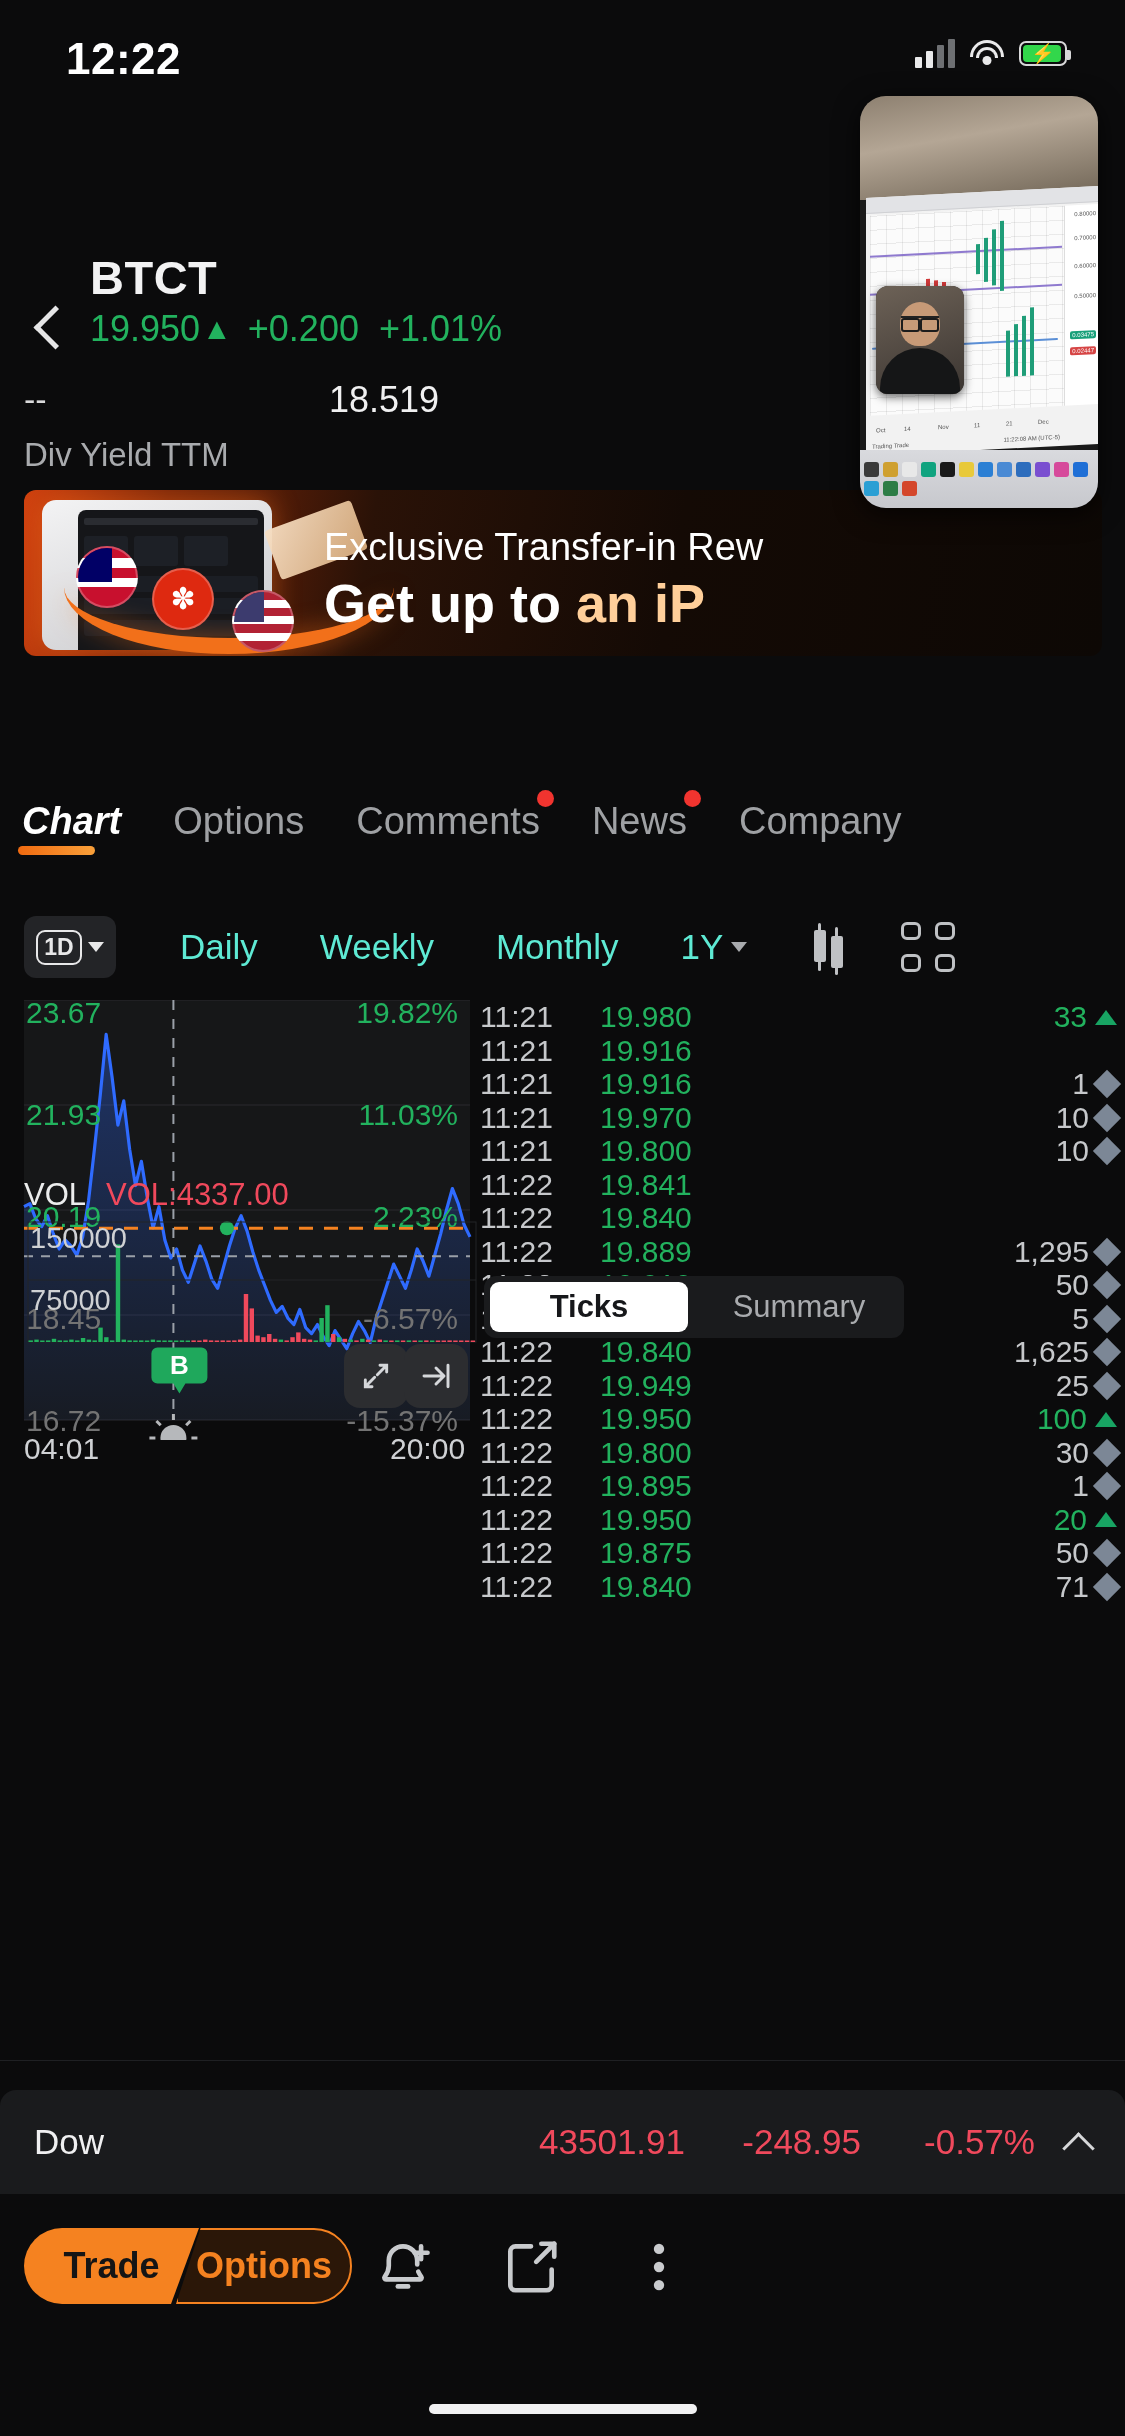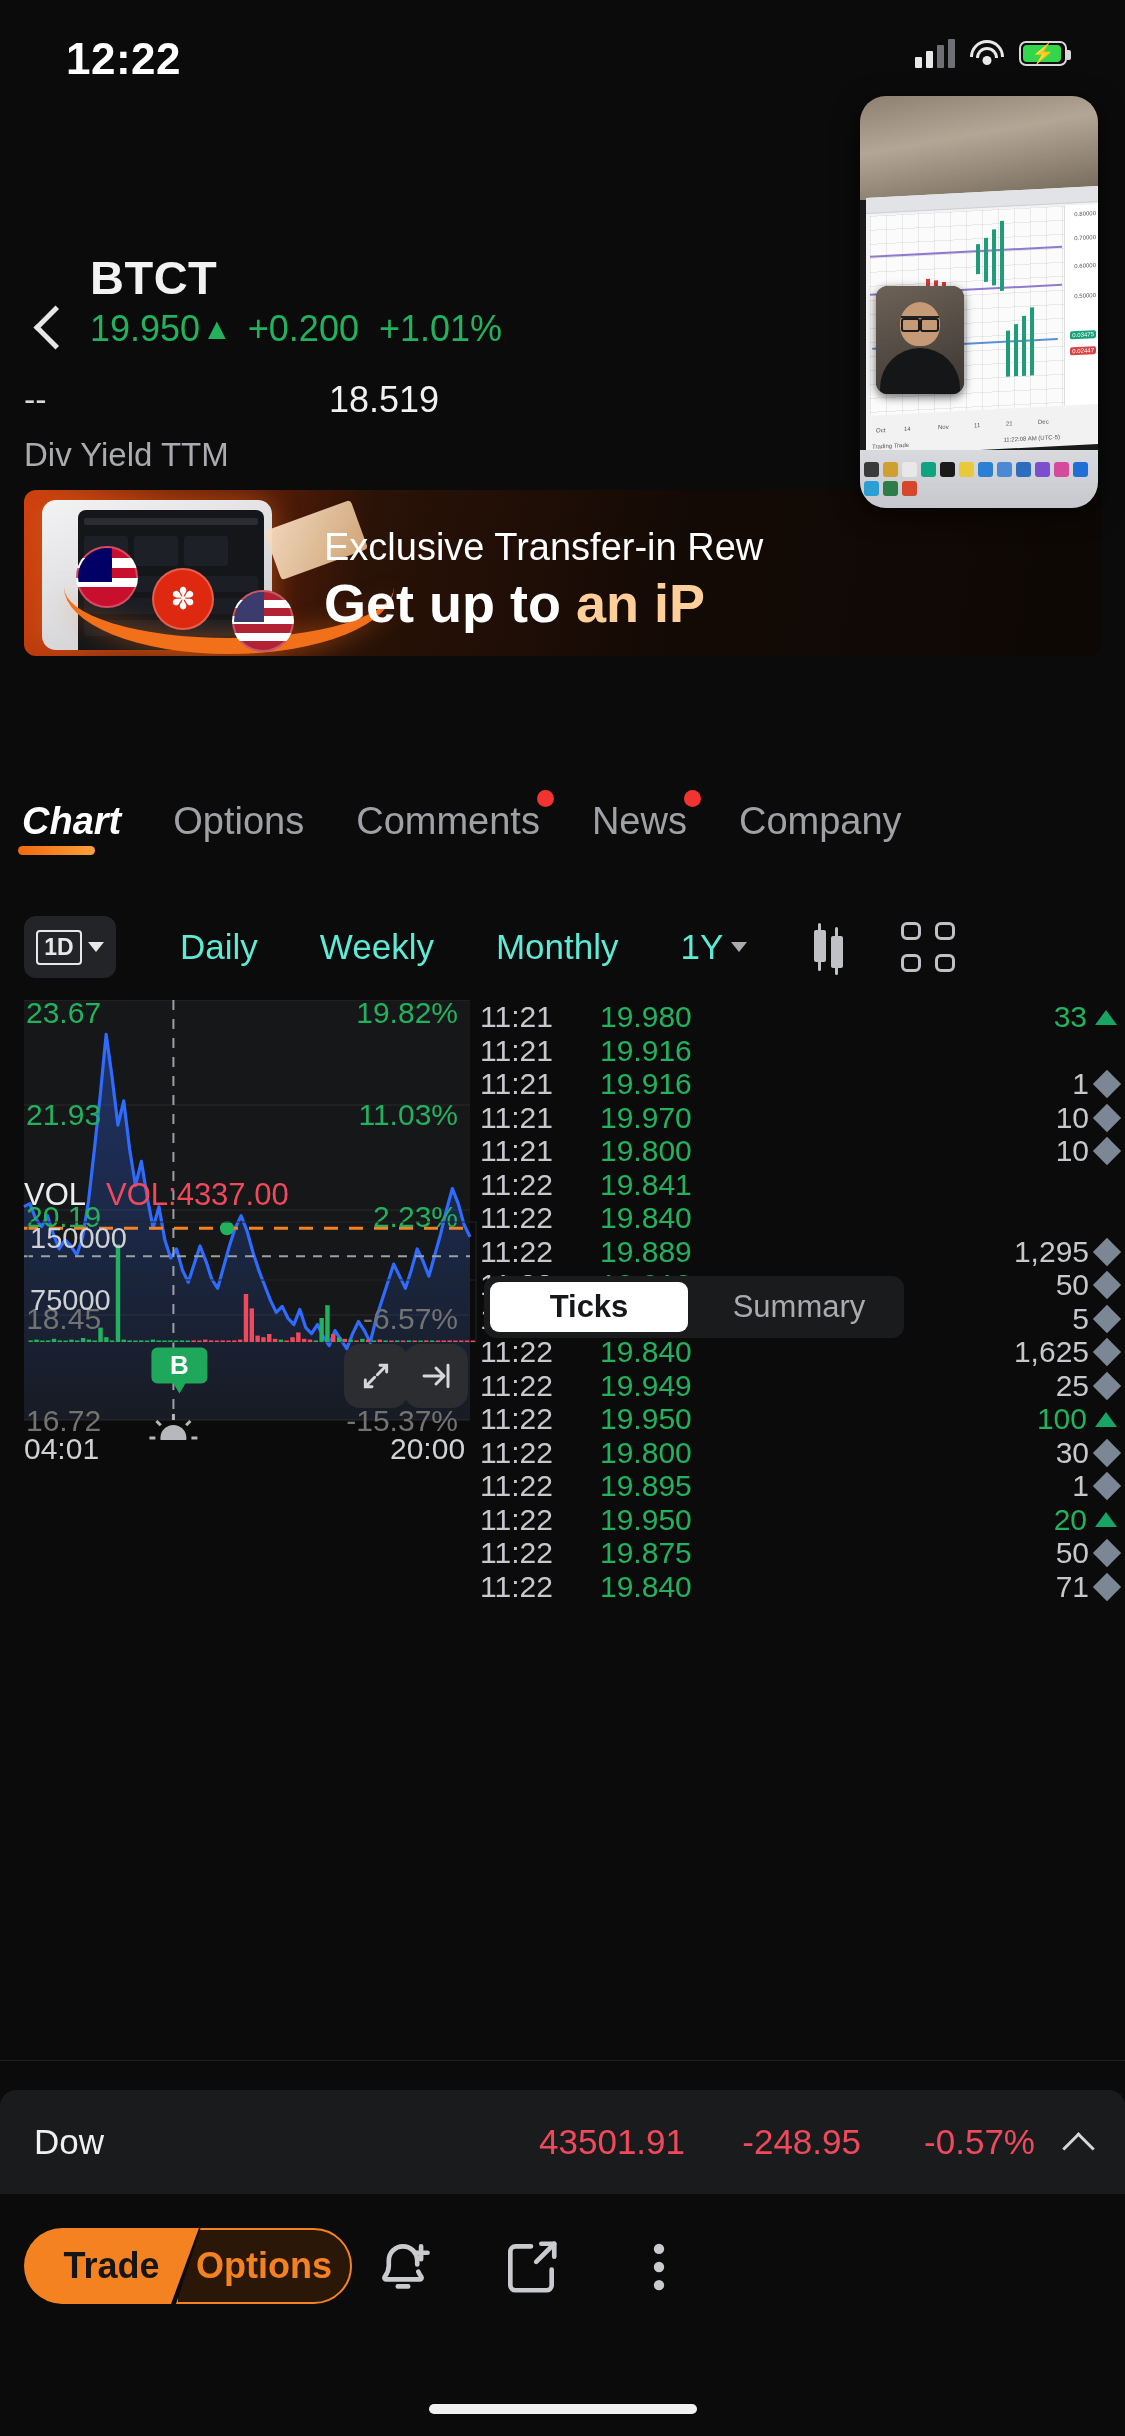--- a/index.html
+++ b/index.html
@@ -138,21 +138,21 @@
     background:linear-gradient(90deg,#f06a10,#f9a03a);
   }
   .tab .dot { position:absolute; right:-14px; top:-10px; width:17px; height:17px; border-radius:50%; background:#f1342f; }
 
   
   .ctrls { position:absolute; left:0; right:0; top:900px; height:94px; display:flex; align-items:center; }
   .pill1d {
     margin-left:24px; width:92px; height:62px; border-radius:12px; background:#232427;
     display:flex; align-items:center; justify-content:center; gap:6px;
   }
-  .pill1d .box { border:2.5px solid #e8e8e9; border-radius:4px; padding:2px 6px; font-size:23px; color:#e8e8e9; font-weight:600; }
+  .pill1d .box { border:2.5px solid #e8e8e9; border-radius:9px; padding:2px 6px; font-size:23px; color:#e8e8e9; font-weight:600; }
   .pill1d .car { width:0;height:0;border-left:8px solid transparent;border-right:8px solid transparent;border-top:10px solid #e8e8e9; }
   .ctrl { font-size:35px; color:#5eead4; }
   .c-daily{ margin-left:64px; } .c-weekly{ margin-left:62px; } .c-monthly{ margin-left:62px; }
   .c-range{ margin-left:62px; display:flex; align-items:center; gap:8px; }
   .c-range .car{width:0;height:0;border-left:8px solid transparent;border-right:8px solid transparent;border-top:10px solid #a8aaad;}
   .icn-candle{ margin-left:56px; width:52px; height:52px; position:relative; }
   .icn-candle i{position:absolute;width:12px;background:#bfc1c4;border-radius:2px;}
   .icn-candle i.k1{left:11px;top:9px;height:32px;}
   .icn-candle i.k2{left:28px;top:15px;height:32px;}
   .icn-candle i.w1{left:15px;top:2px;width:3px;height:48px;background:#bfc1c4;}

